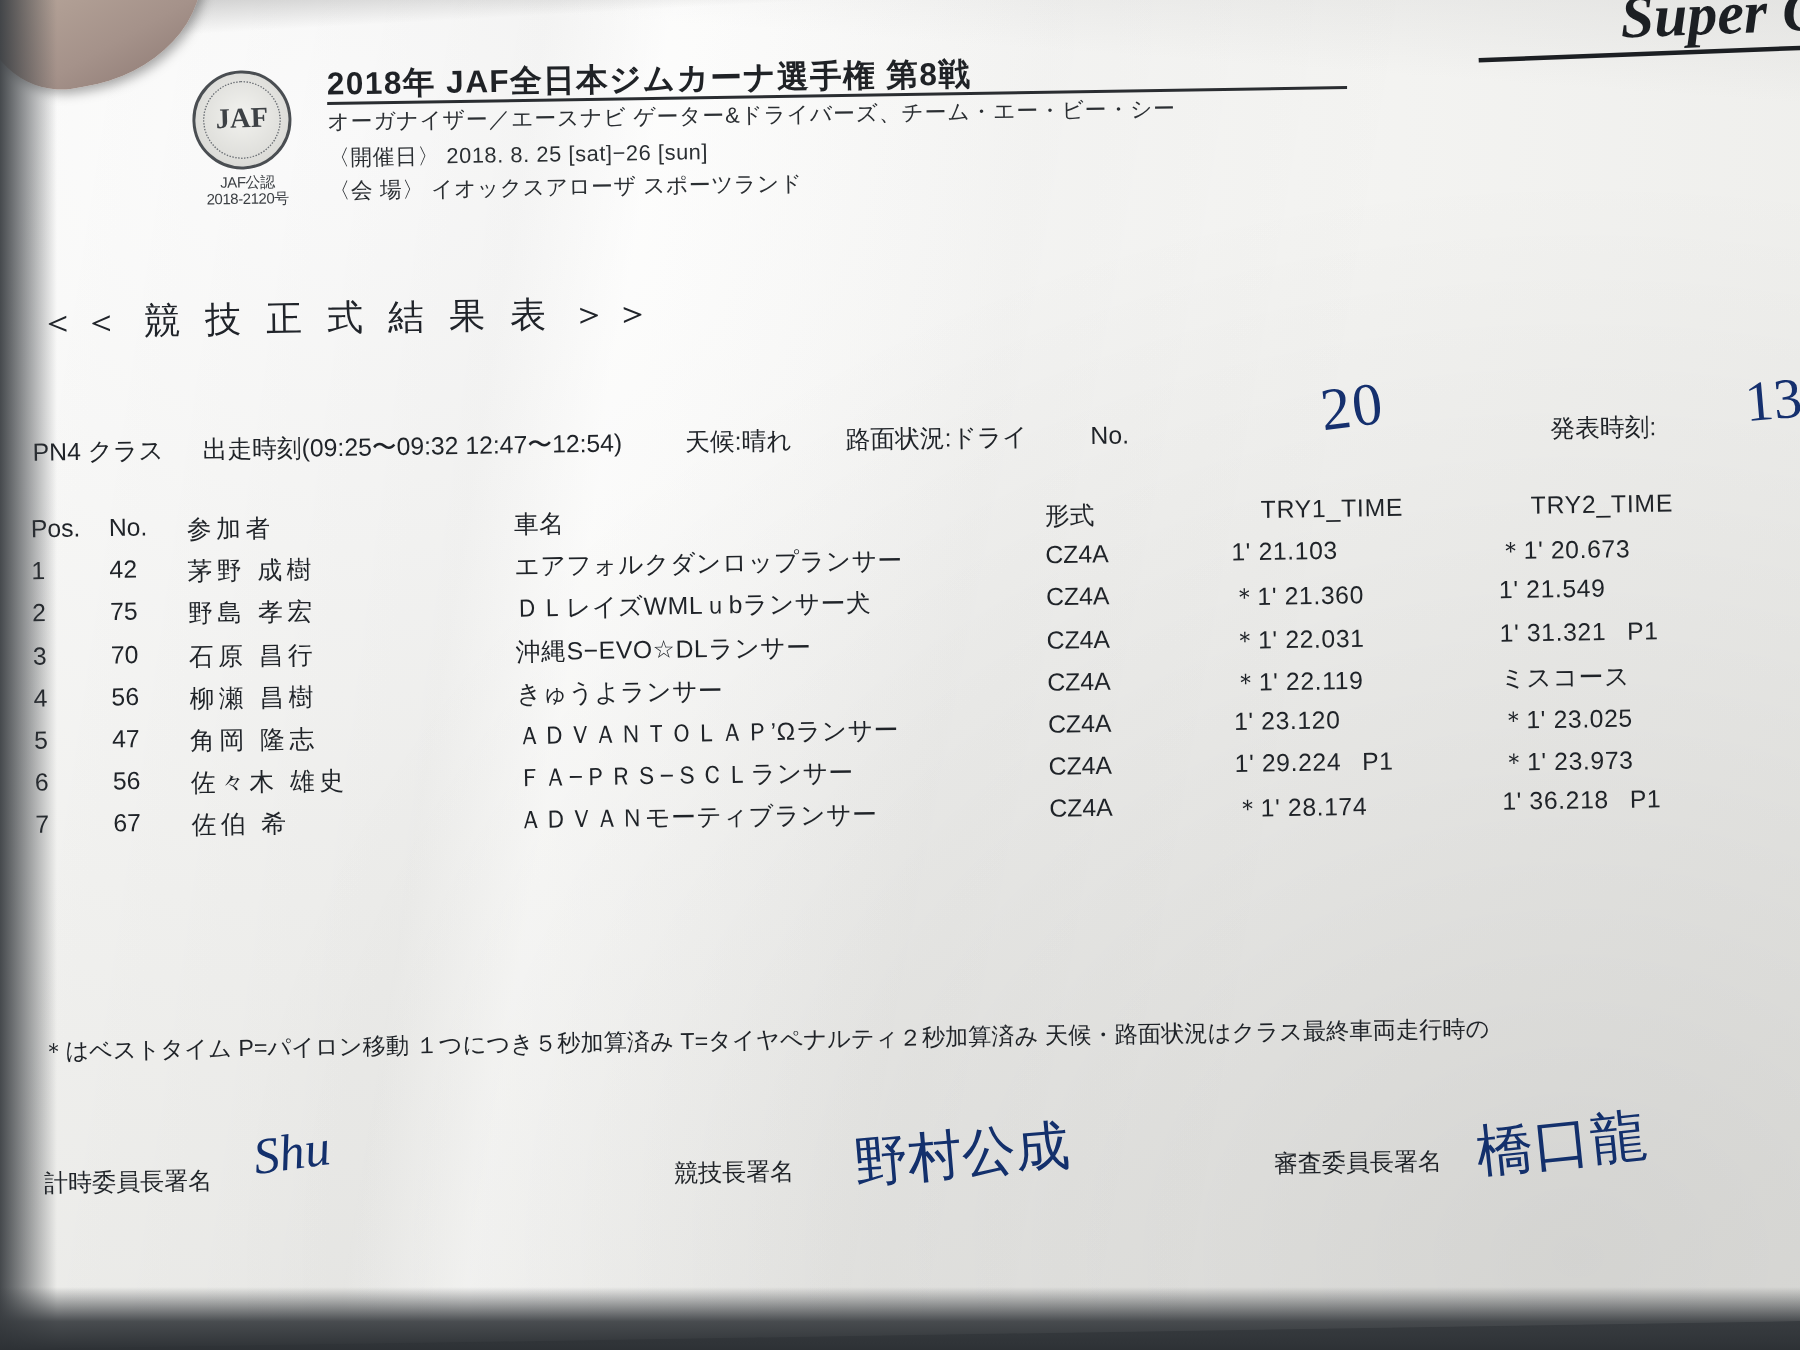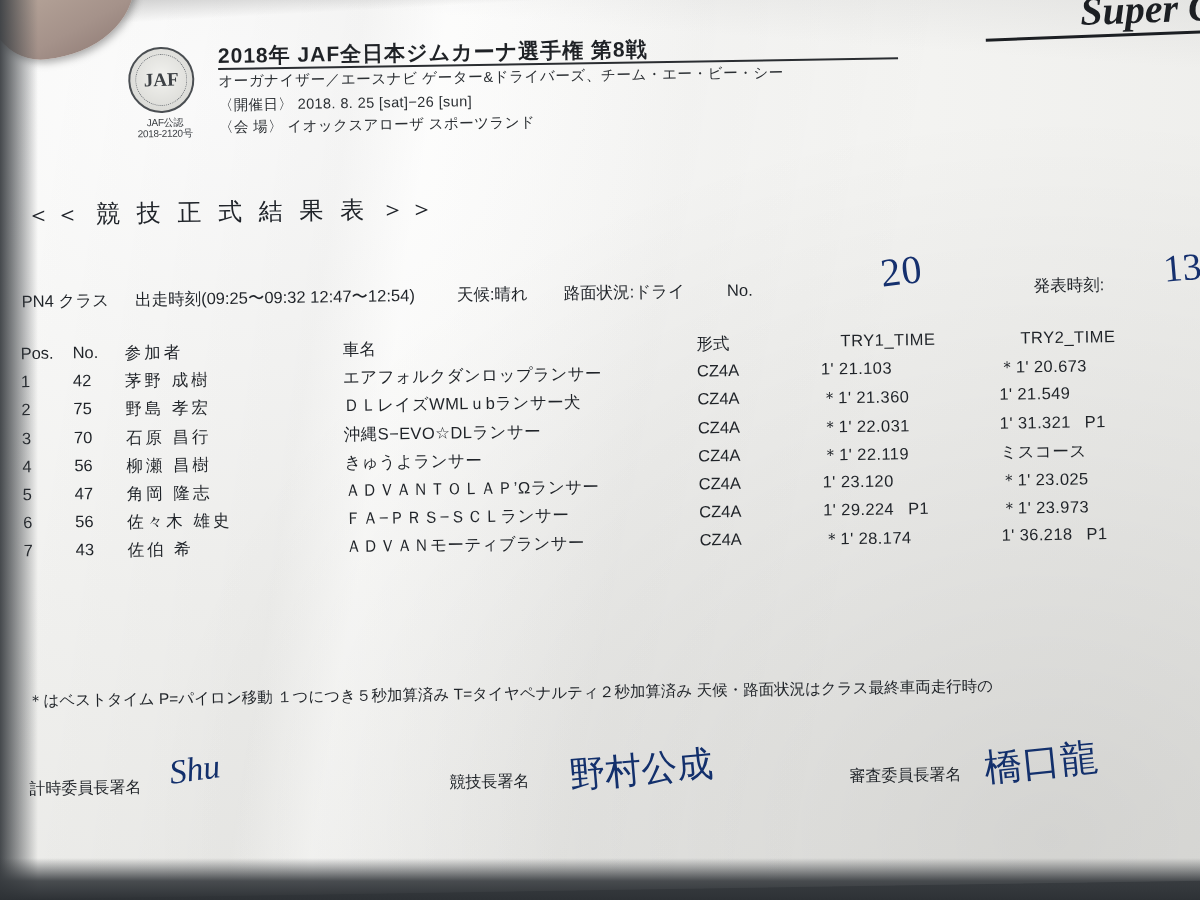--- a/index.html
+++ b/index.html
@@ -321,21 +321,21 @@
         <span class="c-no">56</span>
         <span class="c-name">佐々木 雄史</span>
         <span class="c-car">ＦＡ−ＰＲＳ−ＳＣＬランサー</span>
         <span class="c-type">CZ4A</span>
         <span class="c-t1 num"><span>1' 29.224</span><span class="pen">P1</span></span>
         <span class="c-t2 num">＊<span>1' 23.973</span><span class="pen"></span></span>
       </div>
 
       <div class="trow">
         <span class="c-pos">7</span>
-        <span class="c-no">43</span>
+        <span class="c-no">67</span>
         <span class="c-name">佐伯 希</span>
         <span class="c-car">ＡＤＶＡＮモーティブランサー</span>
         <span class="c-type">CZ4A</span>
         <span class="c-t1 num">＊<span>1' 28.174</span><span class="pen"></span></span>
         <span class="c-t2 num"><span>1' 36.218</span><span class="pen">P1</span></span>
       </div>
 
     </div>
 
     <div id="footnote">＊はベストタイム P=パイロン移動 １つにつき５秒加算済み  T=タイヤペナルティ２秒加算済み   天候・路面状況はクラス最終車両走行時の</div>

